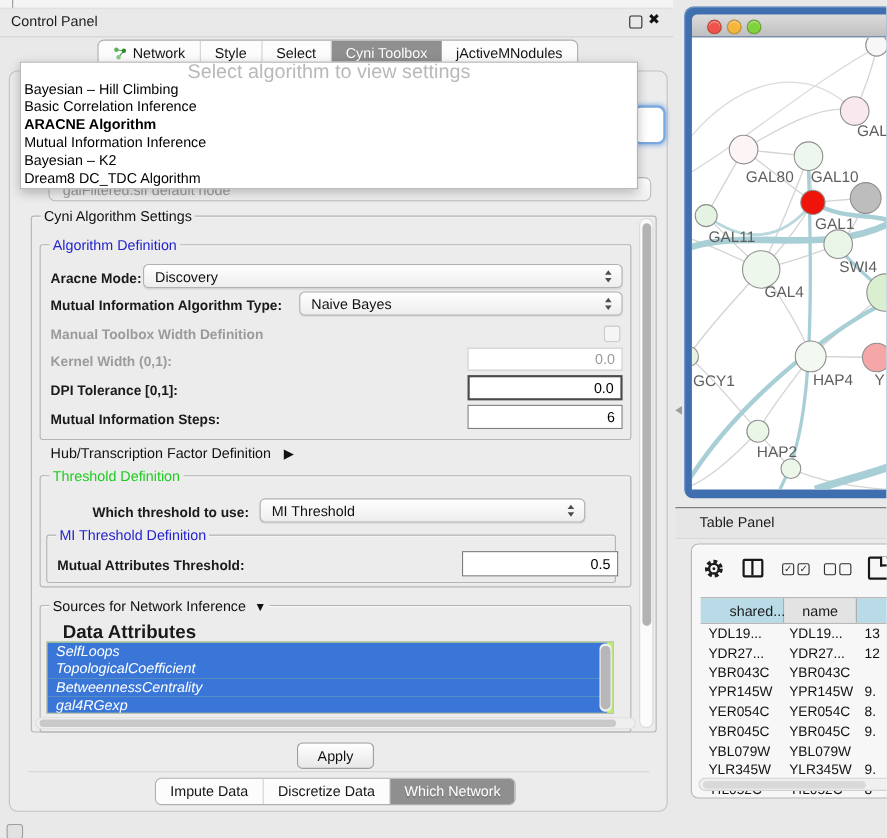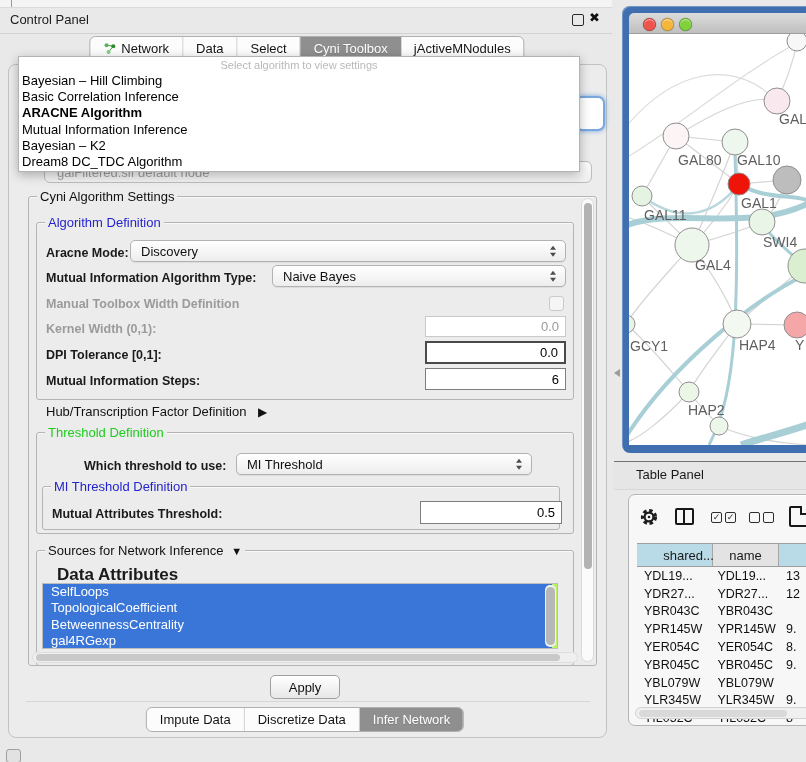--- a/index.html
+++ b/index.html
@@ -31,21 +31,21 @@
   
   .outer-panel{position:absolute;left:8px;top:64px;width:597px;height:672px;background:#ececec;border:1px solid #c2c2c2;border-radius:8px;}
   .inner-line{position:absolute;left:26px;top:701px;width:564px;height:1px;background:#d6d6d6;}
 
   
   .frag-combo{position:absolute;left:44px;top:161px;width:548px;height:22px;background:linear-gradient(#fdfdfd,#efefef);border:1px solid #bcbcbc;border-radius:6px;z-index:1;display:flex;align-items:center;padding:0 12px;color:#9d9d9d;box-sizing:border-box;}
   .frag-focus{position:absolute;left:575px;top:96px;width:26px;height:31px;background:#fff;border:2px solid #79a8de;border-radius:7px;box-shadow:0 0 5px rgba(95,150,220,.85);z-index:1;}
 
   
   .popup{position:absolute;left:18px;top:56px;width:560px;height:114px;background:#fff;border:1px solid #b3b3b3;box-shadow:0 3px 10px rgba(0,0,0,.28);z-index:20;}
-  .popup .ph{height:16px;text-align:center;color:#b9b9b9;font-size:11px;line-height:16px;}
+  .popup .ph{height:16px;text-align:center;color:#b9b9b9;font-size:18px;line-height:16px;}
   .popup .it{height:16.2px;line-height:16.2px;padding-left:3px;color:#000;font-size:13px;}
   .popup .it.b{font-weight:bold;}
 
   
   .grp{position:absolute;border:1px solid #b4b4b4;border-radius:3px;box-shadow:inset 0 1px 0 rgba(255,255,255,.65);z-index:2;}
   .grp-t{position:absolute;top:-8px;left:8px;background:#ececec;padding:0 3px;font-size:13px;white-space:nowrap;z-index:3;}
   .t-blue{color:#2424cc;}
   .t-green{color:#1ecc1e;}
   .lbl{position:absolute;font-size:12.5px;font-weight:bold;color:#1a1a1a;white-space:nowrap;z-index:3;}
   .lbl.dis{color:#9b9b9b;}
@@ -59,21 +59,21 @@
 
   
   .tf{position:absolute;background:#fff;font-size:13px;display:flex;align-items:center;justify-content:flex-end;padding:0 6px;box-sizing:border-box;z-index:3;}
   .tf.dis{border:1px solid #c9c9c9;color:#9a9a9a;}
   .tf.strong{border:2px solid #4a4a4a;color:#000;}
   .tf.mid{border:1px solid #7d7d7d;color:#000;}
 
   .chk{position:absolute;width:13px;height:13px;border:1px solid #cacaca;border-radius:3px;background:#f5f5f5;z-index:3;}
 
   
-  .attr-list{position:absolute;left:42px;top:583px;width:516px;height:66px;background:#bef264;border:1px solid #bdbdbd;z-index:3;overflow:hidden;box-sizing:border-box;}
+  .attr-list{position:absolute;left:42px;top:583px;width:516px;height:66px;background:#bef264;border:1px solid #bdbdbd;z-index:3;overflow:hidden;box-sizing:border-box;font-style:italic;}
   .attr-item{height:16.3px;line-height:16.3px;color:#fff;background:#3a76d8;padding-left:8px;font-size:13px;width:calc(100% - 13px);}
   .list-vsb{position:absolute;right:1px;top:1px;width:11px;height:62px;background:#f1f1f1;border-radius:5px;}
   .list-vsb .th{position:absolute;left:1px;top:2px;width:9px;height:58px;background:#b7b7b7;border-radius:5px;}
 
   
   .set-vsb{position:absolute;left:581px;top:198px;width:13px;height:464px;background:#fbfbfb;border:1px solid #dadada;border-radius:7px;z-index:4;box-sizing:border-box;}
   .set-vsb .th{position:absolute;left:1.5px;top:4px;width:8px;height:366px;background:#b3b3b3;border-radius:5px;}
   .set-hsb{position:absolute;left:32px;top:652px;width:546px;height:11px;background:#efefef;border:1px solid #dedede;border-radius:6px;z-index:4;box-sizing:border-box;}
   .set-hsb .th{position:absolute;left:3px;top:1px;width:524px;height:7px;background:#c9c9c9;border-radius:4px;}
 
@@ -133,21 +133,21 @@
         <svg width="13" height="13" viewBox="0 0 13 13">
           <path d="M3.2 3.2 L10 4.2 L5.2 10" stroke="#4a9a4a" fill="none" stroke-width="1"></path>
           <circle cx="3.2" cy="3.2" r="2" fill="#59b359"></circle>
           <circle cx="10" cy="4.2" r="2" fill="#2e8b2e"></circle>
           <circle cx="5.2" cy="10" r="2" fill="#83cc83"></circle>
         </svg>
       </span>
       <span>Network</span>
     </div>
     <div class="tb">
-      <span>Data</span>
+      <span>Style</span>
     </div>
     <div class="tb">
       <span>Select</span>
     </div>
     <div class="tb sel">
       <span>Cyni Toolbox</span>
     </div>
     <div class="tb">
       <span>jActiveMNodules</span>
     </div>
@@ -272,21 +272,21 @@
     <span>Apply</span>
   </div>
 <div class="tabbar" id="bottom-tabs">
     <div class="tb">
       <span>Impute Data</span>
     </div>
     <div class="tb">
       <span>Discretize Data</span>
     </div>
     <div class="tb sel">
-      <span>Infer Network</span>
+      <span>Which Network</span>
     </div>
   </div>
 
 <div class="grip"></div>
 <div class="split-arrow"></div>
 
 <div class="net-window">
   <div class="net-titlebar">
     <span class="light red"></span>
     <span class="light yellow"></span>

